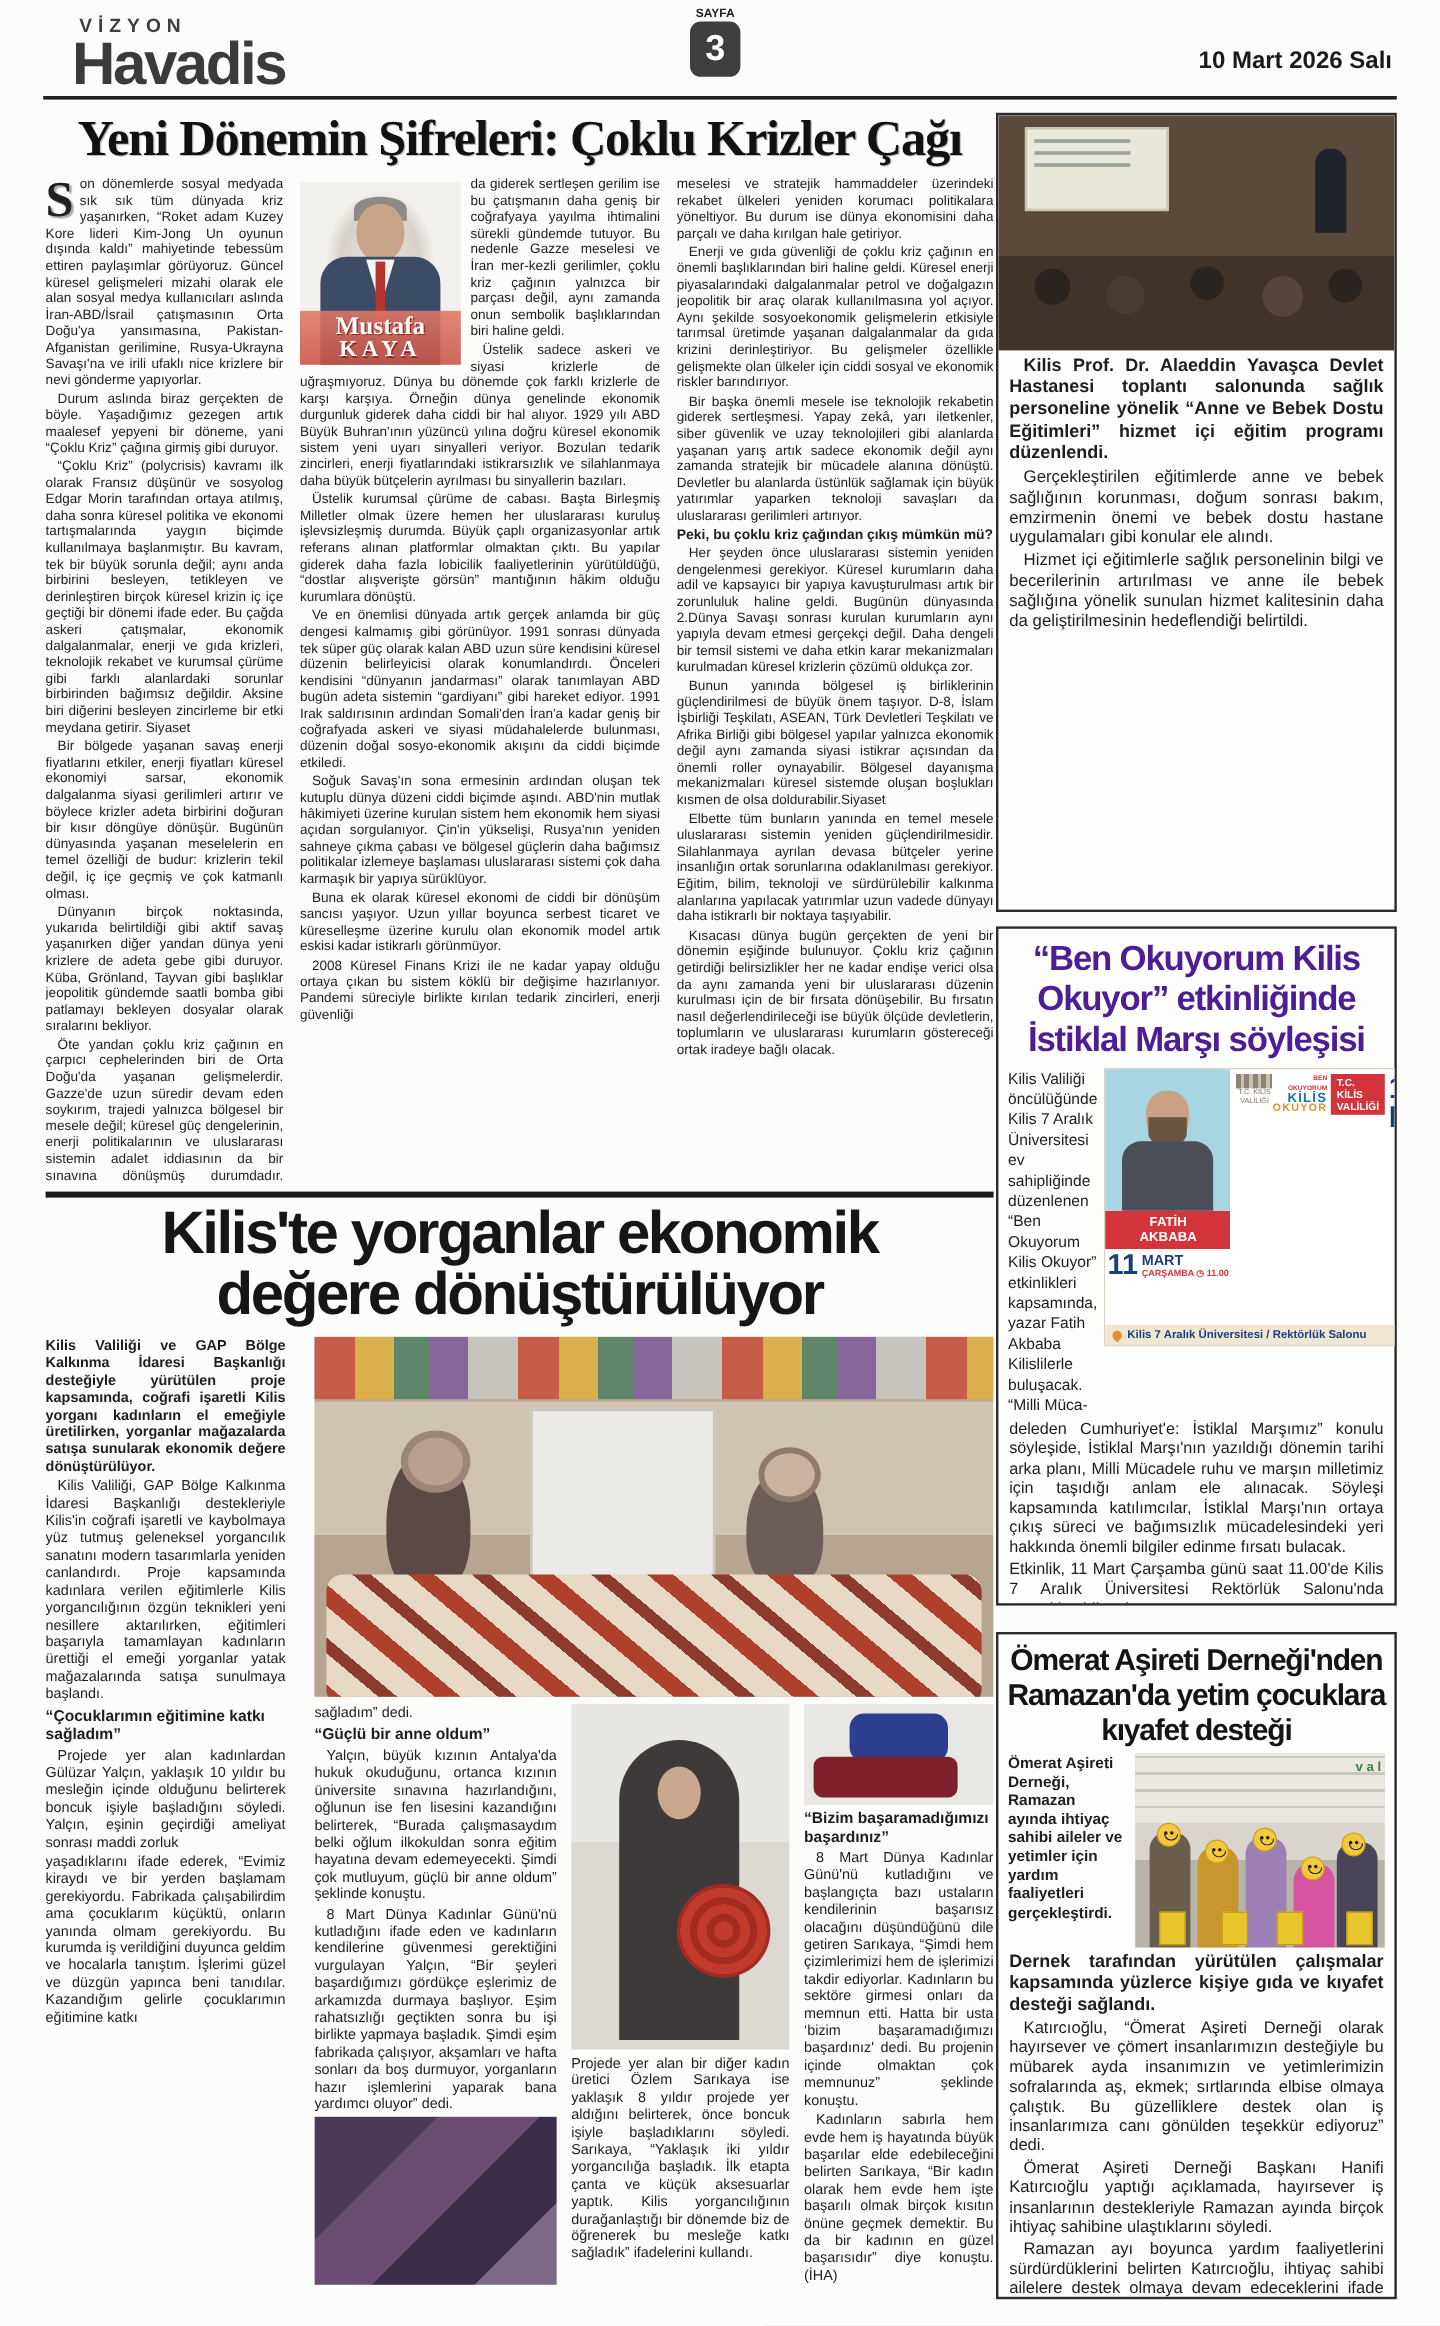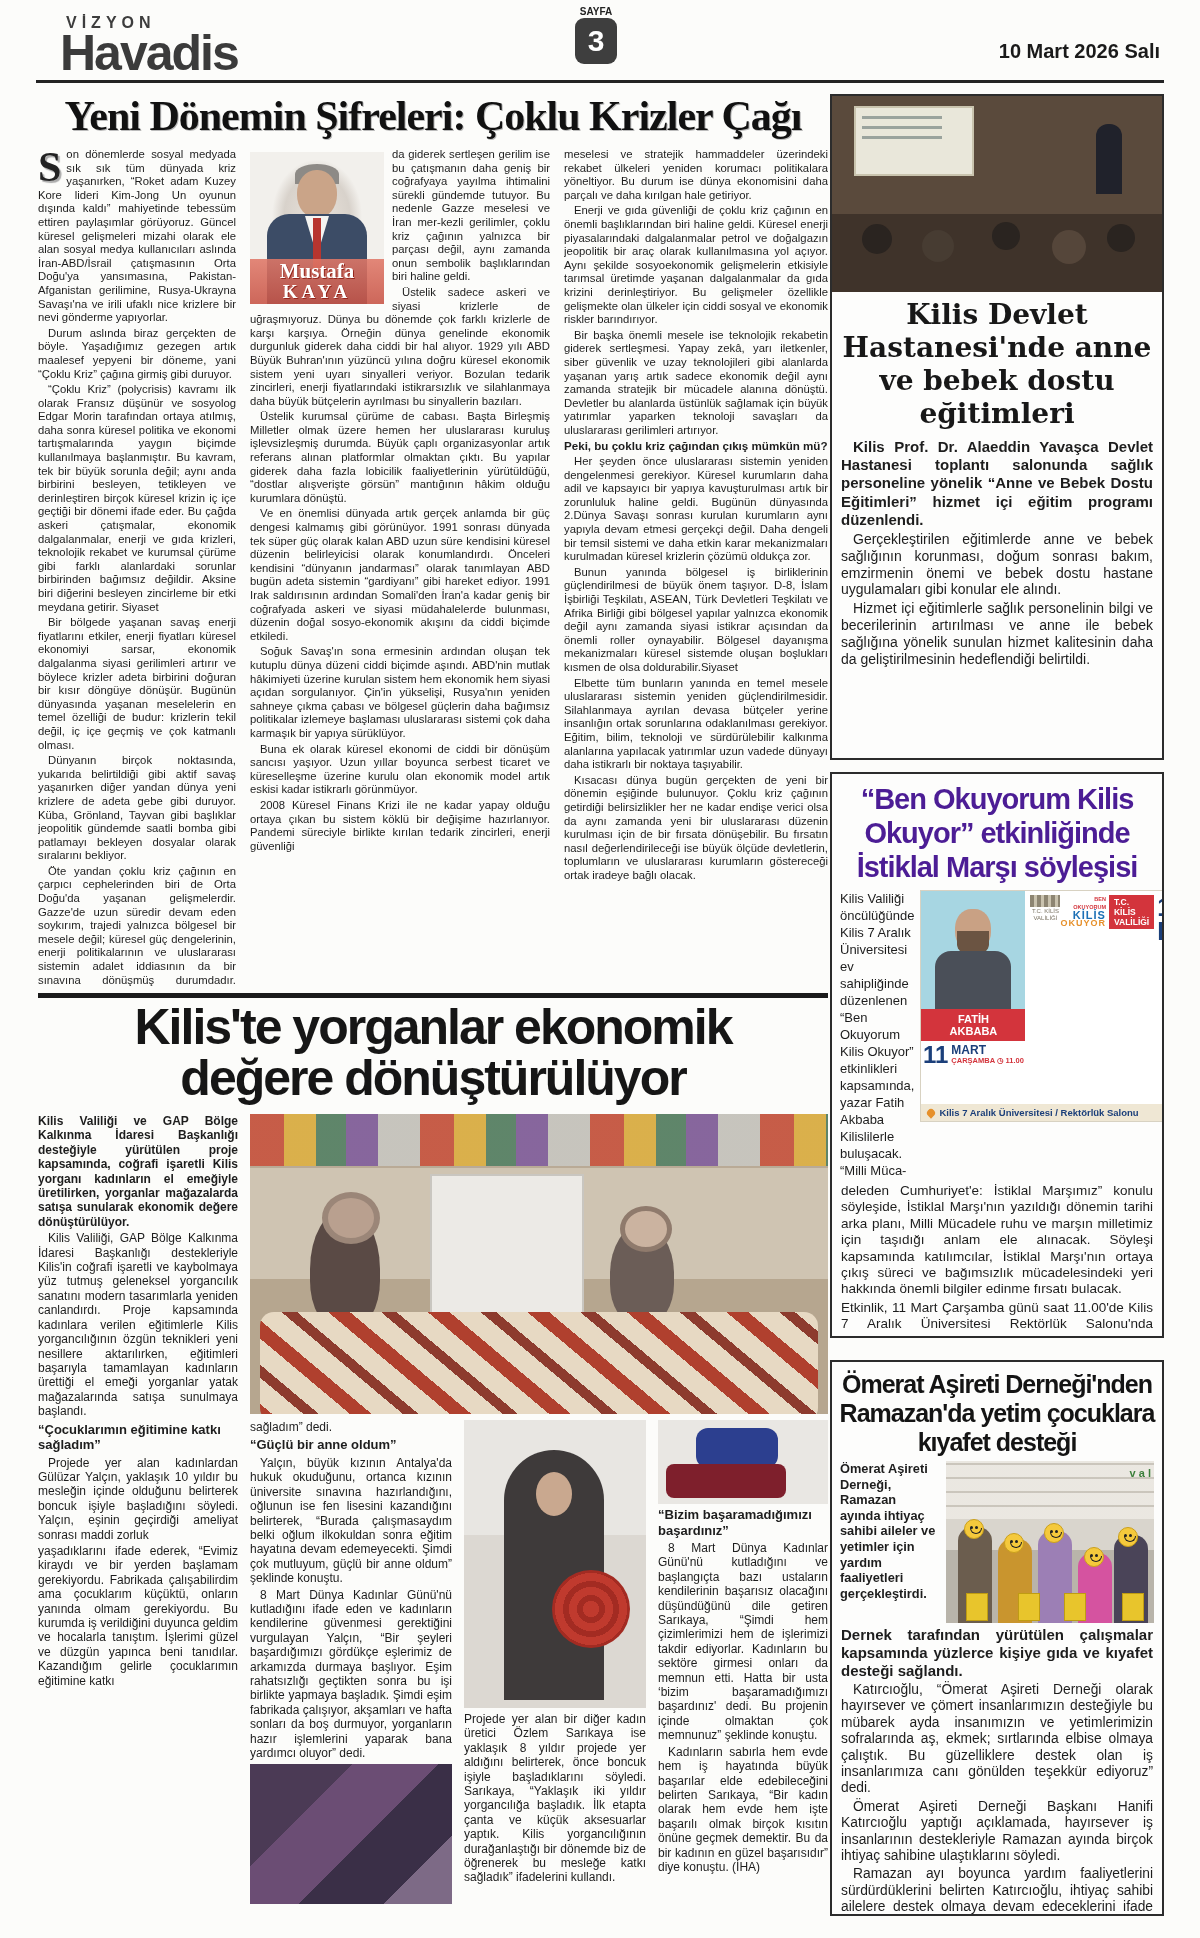--- a/index.html
+++ b/index.html
@@ -42,21 +42,21 @@
   .kaya-cap{position:absolute;left:0;right:0;bottom:0;padding:2px 0;text-align:center;
             background:linear-gradient(180deg,rgba(224,120,104,.88),rgba(200,84,70,.88));
             color:#fff;font-family:"Liberation Serif",serif;font-weight:bold;}
   .kaya-cap .l1{display:block;font-size:21px;line-height:21px;text-shadow:1px 1px 0 #93261d;}
   .kaya-cap .l2{display:block;font-size:19px;line-height:20px;letter-spacing:4px;text-shadow:1px 1px 0 #93261d;}
   
   .big-rule{position:absolute;left:38px;width:790px;top:993px;height:5px;background:#1b1b1b;}
   
   .yo{position:absolute;left:38px;top:1002px;width:790px;height:936px;overflow:hidden;}
   .yo-headline{text-align:center;font-weight:800;font-size:50px;line-height:51px;letter-spacing:-2px;color:#161616;}
-  .yo-cols{display:flex;gap:12px;margin-top:10px;height:820px;}
+  .yo-cols{display:flex;gap:24px;margin-top:10px;height:820px;}
   .yo p{font-size:12px;line-height:14.4px;margin:0 0 2px 0;text-align:justify;text-indent:10px;}
   .yo p.noindent{text-indent:0;}
   .yo-col1{width:200px;overflow:hidden;}
   .yo-lede{font-weight:bold;font-size:14.6px;line-height:17.6px;text-align:justify;margin:0 0 4px 0;}
   .yo-sub{font-weight:bold;font-size:13px;line-height:15.5px;margin:3px 0;text-indent:0;}
   .yo-right{flex:1;display:flex;flex-direction:column;}
   .yo-bigphoto{height:300px;position:relative;background:linear-gradient(180deg,#b9aa96 0 18%,#cfc4b2 18% 55%,#b6a68f 55% 100%);overflow:hidden;}
   .yo-bigphoto .shelf{position:absolute;left:0;top:0;right:0;height:52px;
       background:repeating-linear-gradient(90deg,#c94f3a 0 34px,#e0b13e 34px 66px,#4f7f62 66px 96px,#7e5a9e 96px 128px,#c9c9c4 128px 170px);opacity:.85;}
   .yo-bigphoto .cabinet{position:absolute;left:180px;top:60px;width:150px;height:190px;background:#eceae6;border:2px solid #c9c6c0;}
@@ -280,21 +280,20 @@
     <div class="conf" data-name="photo-training-conference">
       <div class="screen" data-name="projection-screen"></div>
       <div class="scrline"></div>
       <div class="speaker" data-name="speaker-figure"></div>
       <div class="head h1"></div>
       <div class="head h2"></div>
       <div class="head h3"></div>
       <div class="head h4"></div>
       <div class="head h5"></div>
     </div>
-    <div class="hos-headline" data-name="hospital-headline">Kilis Devlet Hastanesi'nde anne ve bebek dostu eğitimleri</div>
     <div class="sb-body" data-name="hospital-body">
       <p class="lede" data-name="lede">Kilis Prof. Dr. Alaeddin Yavaşca Devlet Hastanesi toplantı salonunda sağlık personeline yönelik “Anne ve Bebek Dostu Eğitimleri” hizmet içi eğitim programı düzenlendi.</p>
       <p data-name="paragraph">Gerçekleştirilen eğitimlerde anne ve bebek sağlığının korunması, doğum sonrası bakım, emzirmenin önemi ve bebek dostu hastane uygulamaları gibi konular ele alındı.</p>
       <p data-name="paragraph">Hizmet içi eğitimlerle sağlık personelinin bilgi ve becerilerinin artırılması ve anne ile bebek sağlığına yönelik sunulan hizmet kalitesinin daha da geliştirilmesinin hedeflendiği belirtildi.</p>
 
     </div>
   </div>
 
   <div class="sb sb-ben" data-name="article-reading-event">
     <div class="ben-headline" data-name="reading-event-headline">“Ben Okuyorum Kilis Okuyor” etkinliğinde İstiklal Marşı söyleşisi</div>

